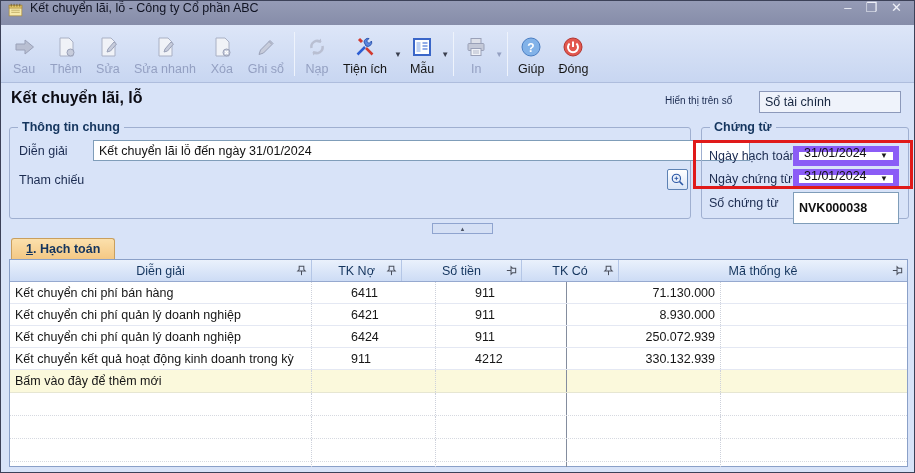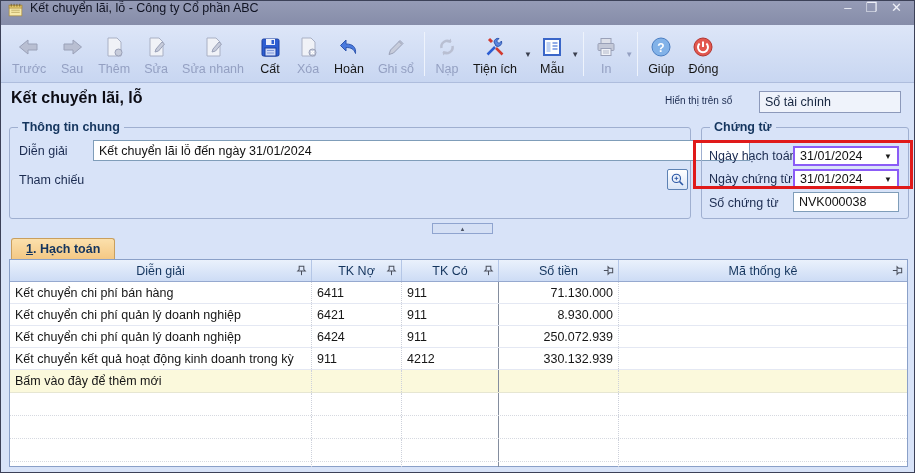--- a/index.html
+++ b/index.html
@@ -54,22 +54,22 @@
     position:absolute; top:-8px; left:8px; background:#d8e3f8; padding:0 4px;
     font-size:12.5px; font-weight:bold; color:#14355e; line-height:1.2;
   }
   .fld-label { position:absolute; font-size:12.5px; color:#1b2b50; }
   .text-input {
     position:absolute; background:#fff; border:1px solid #7f9db9;
     font-family:"Liberation Sans","DejaVu Sans",sans-serif;
     font-size:12.5px; color:#111; padding:2px 5px; height:21px;
   }
   .combo {
-    position:absolute; background:#fff; border:2px solid #8b5cf6; height:20px;
-    display:flex; align-items:center; font-size:12.5px; color:#111;
+    position:absolute; background:#fff; border:6px solid #8b5cf6; height:20px;
+    display:flex; align-items:flex-end; font-size:12.5px; color:#111;
   }
   .combo .combo-text { flex:1; padding:0 5px; }
   .combo .combo-arrow { font-size:8px; color:#1a1a1a; padding-right:5px; }
   .lookup-btn {
     position:absolute; width:21px; height:21px; background:linear-gradient(#ffffff,#d9e5f7);
     border:1px solid #5d82b4; border-radius:2px; display:flex; align-items:center; justify-content:center;
   }
   .red-highlight {
     position:absolute; left:692px; top:139px; width:220px; height:49px;
     border:3px solid #e01a1a; pointer-events:none;
@@ -92,21 +92,21 @@
     position:absolute; left:8px; top:258px; width:899px; height:208px;
     background:#fff; border:1px solid #8aa0c8; font-size:12.5px; color:#161616;
   }
   .grid-row { display:flex; width:100%; }
   .cell { overflow:hidden; white-space:nowrap; display:flex; align-items:center; }
   .c0 { width:302px; } .c1 { width:90px; } .c2 { width:97px; } .c3 { width:120px; } .c4 { flex:1; }
   .hdr { height:22px; background:linear-gradient(#eaf1fc,#cddcf5); border-bottom:1px solid #96a9cf; }
   .hdr .cell { justify-content:center; color:#14355e; border-right:1px solid #b4c6e6; position:relative; padding:0 2px; }
   .hdr .cell:last-child { border-right:none; }
   .hdr .pin { position:absolute; right:3px; top:4px; width:13px; height:13px; }
-  .body-row { height:22px; border-bottom:1px solid #e4e8f3; }
+  .body-row { height:22px; border-bottom:1px solid #e4e8f3;gap:34px; }
   .body-row .cell { border-right:1px dotted #cdd1db; height:100%; }
   .body-row .cell.c2 { border-right:1px solid #848d9e; }
   .body-row .cell.c4 { border-right:none; }
   .cell.desc { padding-left:5px; }
   .cell.acct { padding-left:5px; }
   .cell.amount { justify-content:flex-end; padding-right:5px; }
   .addnew-row { height:23px; background:#fbf9dc; border-bottom:1px solid #e6e6d2; }
   .empty-row { height:23px; border-bottom:1px dotted #d6d9e0; }
   .empty-row.short { height:5px; border-bottom:none; }
 </style>
@@ -125,28 +125,20 @@
     <span class="title-text">Kết chuyển lãi, lỗ - Công ty Cổ phần ABC</span>
     <div class="win-controls">
       <span class="win-btn">–</span>
       <span class="win-btn">❐</span>
       <span class="win-btn">✕</span>
     </div>
   </div>
 
   <div class="toolbar">
 
-    <div class="tb-btn disabled">
-      <span class="ticon">
-        <svg width="24" height="24" viewBox="0 0 24 24">
-            <path d="M11 5v4h9v6h-9v4l-8.5-7z" fill="#b9bfd2" stroke="#9aa1b8"></path>
-          </svg>
-      </span>
-      <span class="tb-label">Trước</span>
-    </div>
 
     <div class="tb-btn disabled">
       <span class="ticon">
         <svg width="24" height="24" viewBox="0 0 24 24">
             <path d="M13 5v4H4v6h9v4l8.5-7z" fill="#b9bfd2" stroke="#9aa1b8"></path>
           </svg>
       </span>
       <span class="tb-label">Sau</span>
     </div>
 
@@ -173,52 +165,32 @@
     <div class="tb-btn disabled">
       <span class="ticon">
         <svg width="24" height="24" viewBox="0 0 24 24">
             <path d="M6 3h9l4 4v14H6z" fill="#f0f2f7" stroke="#a9b0c4"></path>
             <path d="M11 17l1-3 6-7 2.5 2-6 7-3.5 1z" fill="#c7ccdb" stroke="#9aa1b8"></path>
           </svg>
       </span>
       <span class="tb-label">Sửa nhanh</span>
     </div>
 
-    <div class="tb-btn">
-      <span class="ticon">
-        <svg width="24" height="24" viewBox="0 0 24 24">
-            <rect x="4" y="4" width="17" height="17" rx="1.5" fill="#2d5ed2" stroke="#1c3f9e"></rect>
-            <rect x="8" y="4" width="9" height="6" fill="#e9eefc"></rect>
-            <rect x="13.5" y="5" width="2.5" height="4" fill="#2d5ed2"></rect>
-            <rect x="7" y="13" width="11" height="8" fill="#cfdaf7" stroke="#1c3f9e"></rect>
-            <path d="M9 15.5h7M9 18h7" stroke="#7f97d8"></path>
-          </svg>
-      </span>
-      <span class="tb-label">Cất</span>
-    </div>
 
     <div class="tb-btn disabled">
       <span class="ticon">
         <svg width="24" height="24" viewBox="0 0 24 24">
             <path d="M6 3h9l4 4v14H6z" fill="#f0f2f7" stroke="#a9b0c4"></path>
             <circle cx="16.5" cy="17.5" r="3.5" fill="#c7ccdb" stroke="#9aa1b8"></circle>
             <path d="M15 16l3 3M18 16l-3 3" stroke="#fff" stroke-width="1.2"></path>
           </svg>
       </span>
       <span class="tb-label">Xóa</span>
     </div>
 
-    <div class="tb-btn">
-      <span class="ticon">
-        <svg width="24" height="24" viewBox="0 0 24 24">
-            <path d="M9 5L3.5 10.5 9 16v-3.5c5 0 8 1.5 9.5 6 .8-6.5-3-9.5-9.5-9.5z" fill="#4a7ade" stroke="#2d55ae"></path>
-          </svg>
-      </span>
-      <span class="tb-label">Hoàn</span>
-    </div>
 
     <div class="tb-btn disabled">
       <span class="ticon">
         <svg width="24" height="24" viewBox="0 0 24 24">
             <path d="M5 19.5l1.5-4.5L16 5.5l3 3L9.5 18 5 19.5z" fill="#c7ccdb" stroke="#9aa1b8"></path>
             <path d="M15 6.5l2.5 2.5" stroke="#9aa1b8"></path>
           </svg>
       </span>
       <span class="tb-label">Ghi sổ</span>
     </div>
@@ -332,21 +304,21 @@
   <div class="combo" style="left:792px; top:145px; width:106px;">
     <span class="combo-text">31/01/2024</span>
     <span class="combo-arrow">▼</span>
   </div>
   <div class="fld-label" style="left:708px; top:171px;">Ngày chứng từ</div>
   <div class="combo" style="left:792px; top:168px; width:106px;">
     <span class="combo-text">31/01/2024</span>
     <span class="combo-arrow">▼</span>
   </div>
   <div class="fld-label" style="left:708px; top:195px;">Số chứng từ</div>
-  <input class="text-input" style="left: 792px; top: 191px; width: 106px; height: 20px; border-color: rgb(127, 157, 185);" value="NVK000038">
+  <input class="text-input" style="left: 792px; top: 191px; width: 106px; height: 32px; border-color: rgb(127, 157, 185); font-weight: bold;" value="NVK000038">
   <div class="red-highlight"></div>
 
   <div class="collapse-btn">
     <span>▲</span>
   </div>
 
   <div class="tab">
     <span class="tab-num">1</span>
       <span>. Hạch toán</span>
   </div>
@@ -360,30 +332,30 @@
             <path d="M7 7.5V12" stroke="#4a4f5c" stroke-width="1.1"></path>
           </svg>
       </div>
       <div class="cell c1">
         <span>TK Nợ</span>
         <svg class="pin" viewBox="0 0 14 14">
             <path d="M4.5 2.5h5v3.5l1.5 1.5h-8L4.5 6z" fill="none" stroke="#4a4f5c" stroke-width="1.1"></path>
             <path d="M7 7.5V12" stroke="#4a4f5c" stroke-width="1.1"></path>
           </svg>
       </div>
+      <div class="cell c3">
+        <span>Số tiền</span>
+        <svg class="pin" viewBox="0 0 14 14" style="transform:rotate(90deg)">
+            <path d="M4.5 2.5h5v3.5l1.5 1.5h-8L4.5 6z" fill="none" stroke="#4a4f5c" stroke-width="1.1"></path>
+            <path d="M7 7.5V12" stroke="#4a4f5c" stroke-width="1.1"></path>
+          </svg>
+      </div>
       <div class="cell c2">
         <span>TK Có</span>
         <svg class="pin" viewBox="0 0 14 14">
-            <path d="M4.5 2.5h5v3.5l1.5 1.5h-8L4.5 6z" fill="none" stroke="#4a4f5c" stroke-width="1.1"></path>
-            <path d="M7 7.5V12" stroke="#4a4f5c" stroke-width="1.1"></path>
-          </svg>
-      </div>
-      <div class="cell c3">
-        <span>Số tiền</span>
-        <svg class="pin" viewBox="0 0 14 14" style="transform:rotate(90deg)">
             <path d="M4.5 2.5h5v3.5l1.5 1.5h-8L4.5 6z" fill="none" stroke="#4a4f5c" stroke-width="1.1"></path>
             <path d="M7 7.5V12" stroke="#4a4f5c" stroke-width="1.1"></path>
           </svg>
       </div>
       <div class="cell c4">
         <span>Mã thống kê</span>
         <svg class="pin" viewBox="0 0 14 14" style="transform:rotate(90deg)">
             <path d="M4.5 2.5h5v3.5l1.5 1.5h-8L4.5 6z" fill="none" stroke="#4a4f5c" stroke-width="1.1"></path>
             <path d="M7 7.5V12" stroke="#4a4f5c" stroke-width="1.1"></path>
           </svg>

